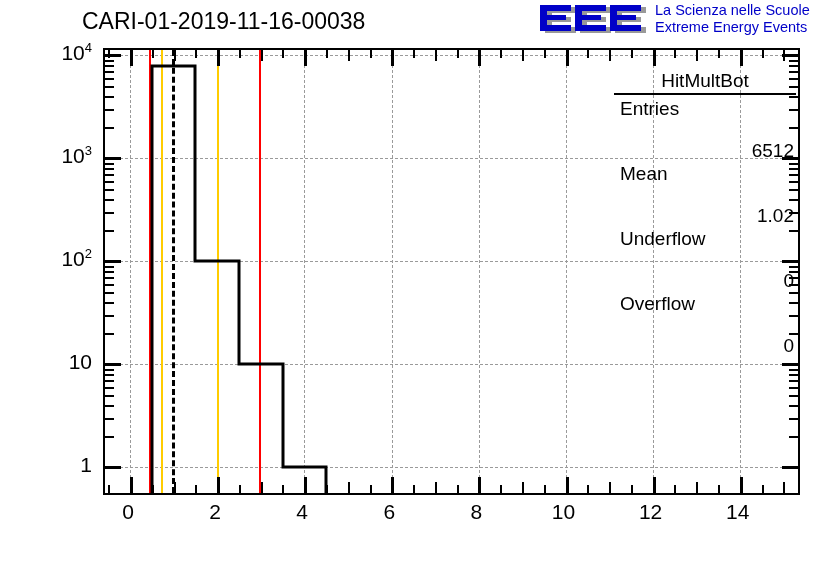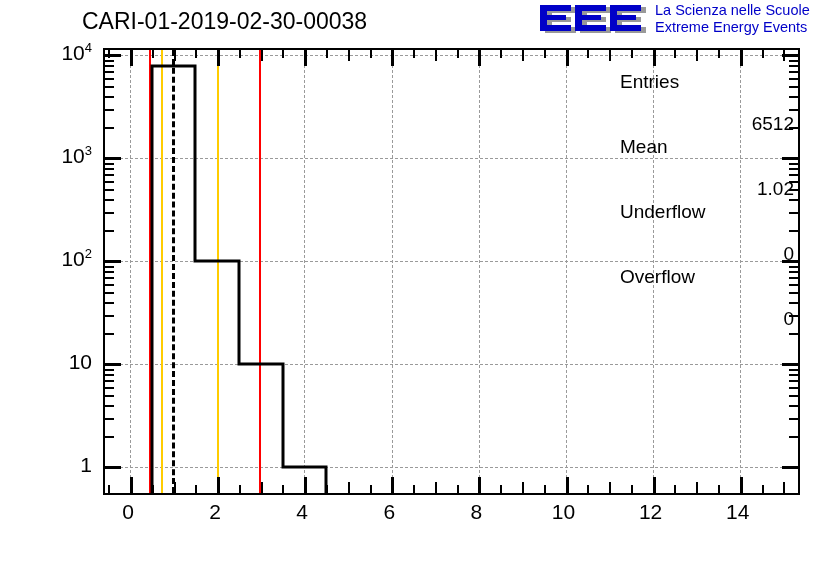--- a/index.html
+++ b/index.html
@@ -106,21 +106,21 @@
     line-height:23px;
   }
   #stats .row .k{white-space:nowrap;}
   #stats .row .v{white-space:nowrap;margin-top:42px;}
 </style>
 </head>
 <body>
 
 <div id="root">
 
-  <div class="plot-title">CARI-01-2019-02-30-00038</div>
+  <div class="plot-title">CARI-01-2019-11-16-00038</div>
 
   <div class="eee-logo">
     <svg class="eee-mark" viewBox="0 0 110 34">
       <g fill="#999999">
         <rect x="8" y="5" width="31" height="6"></rect>
         <rect x="8" y="15" width="26" height="5"></rect>
         <rect x="8" y="25" width="31" height="6"></rect>
         <rect x="8" y="5" width="7" height="26"></rect>
         <rect x="43" y="5" width="31" height="6"></rect>
         <rect x="43" y="15" width="26" height="5"></rect>
@@ -337,20 +337,21 @@
       <div class="xlabel" style="left: 272.2px; top: 500px; width: 60px;">4</div>
       <div class="xlabel" style="left: 359.3px; top: 500px; width: 60px;">6</div>
       <div class="xlabel" style="left: 446.4px; top: 500px; width: 60px;">8</div>
       <div class="xlabel" style="left: 533.5px; top: 500px; width: 60px;">10</div>
       <div class="xlabel" style="left: 620.6px; top: 500px; width: 60px;">12</div>
       <div class="xlabel" style="left: 707.7px; top: 500px; width: 60px;">14</div>
     </div>
 
 
   <div id="stats">
+    <div class="stats-title">HitMultBot</div>
     <div id="stats-rows">
         <div class="row">
           <span class="k">Entries</span>
           <span class="v">6512</span>
         </div>
         <div class="row">
           <span class="k">Mean</span>
           <span class="v">1.02</span>
         </div>
         <div class="row">

